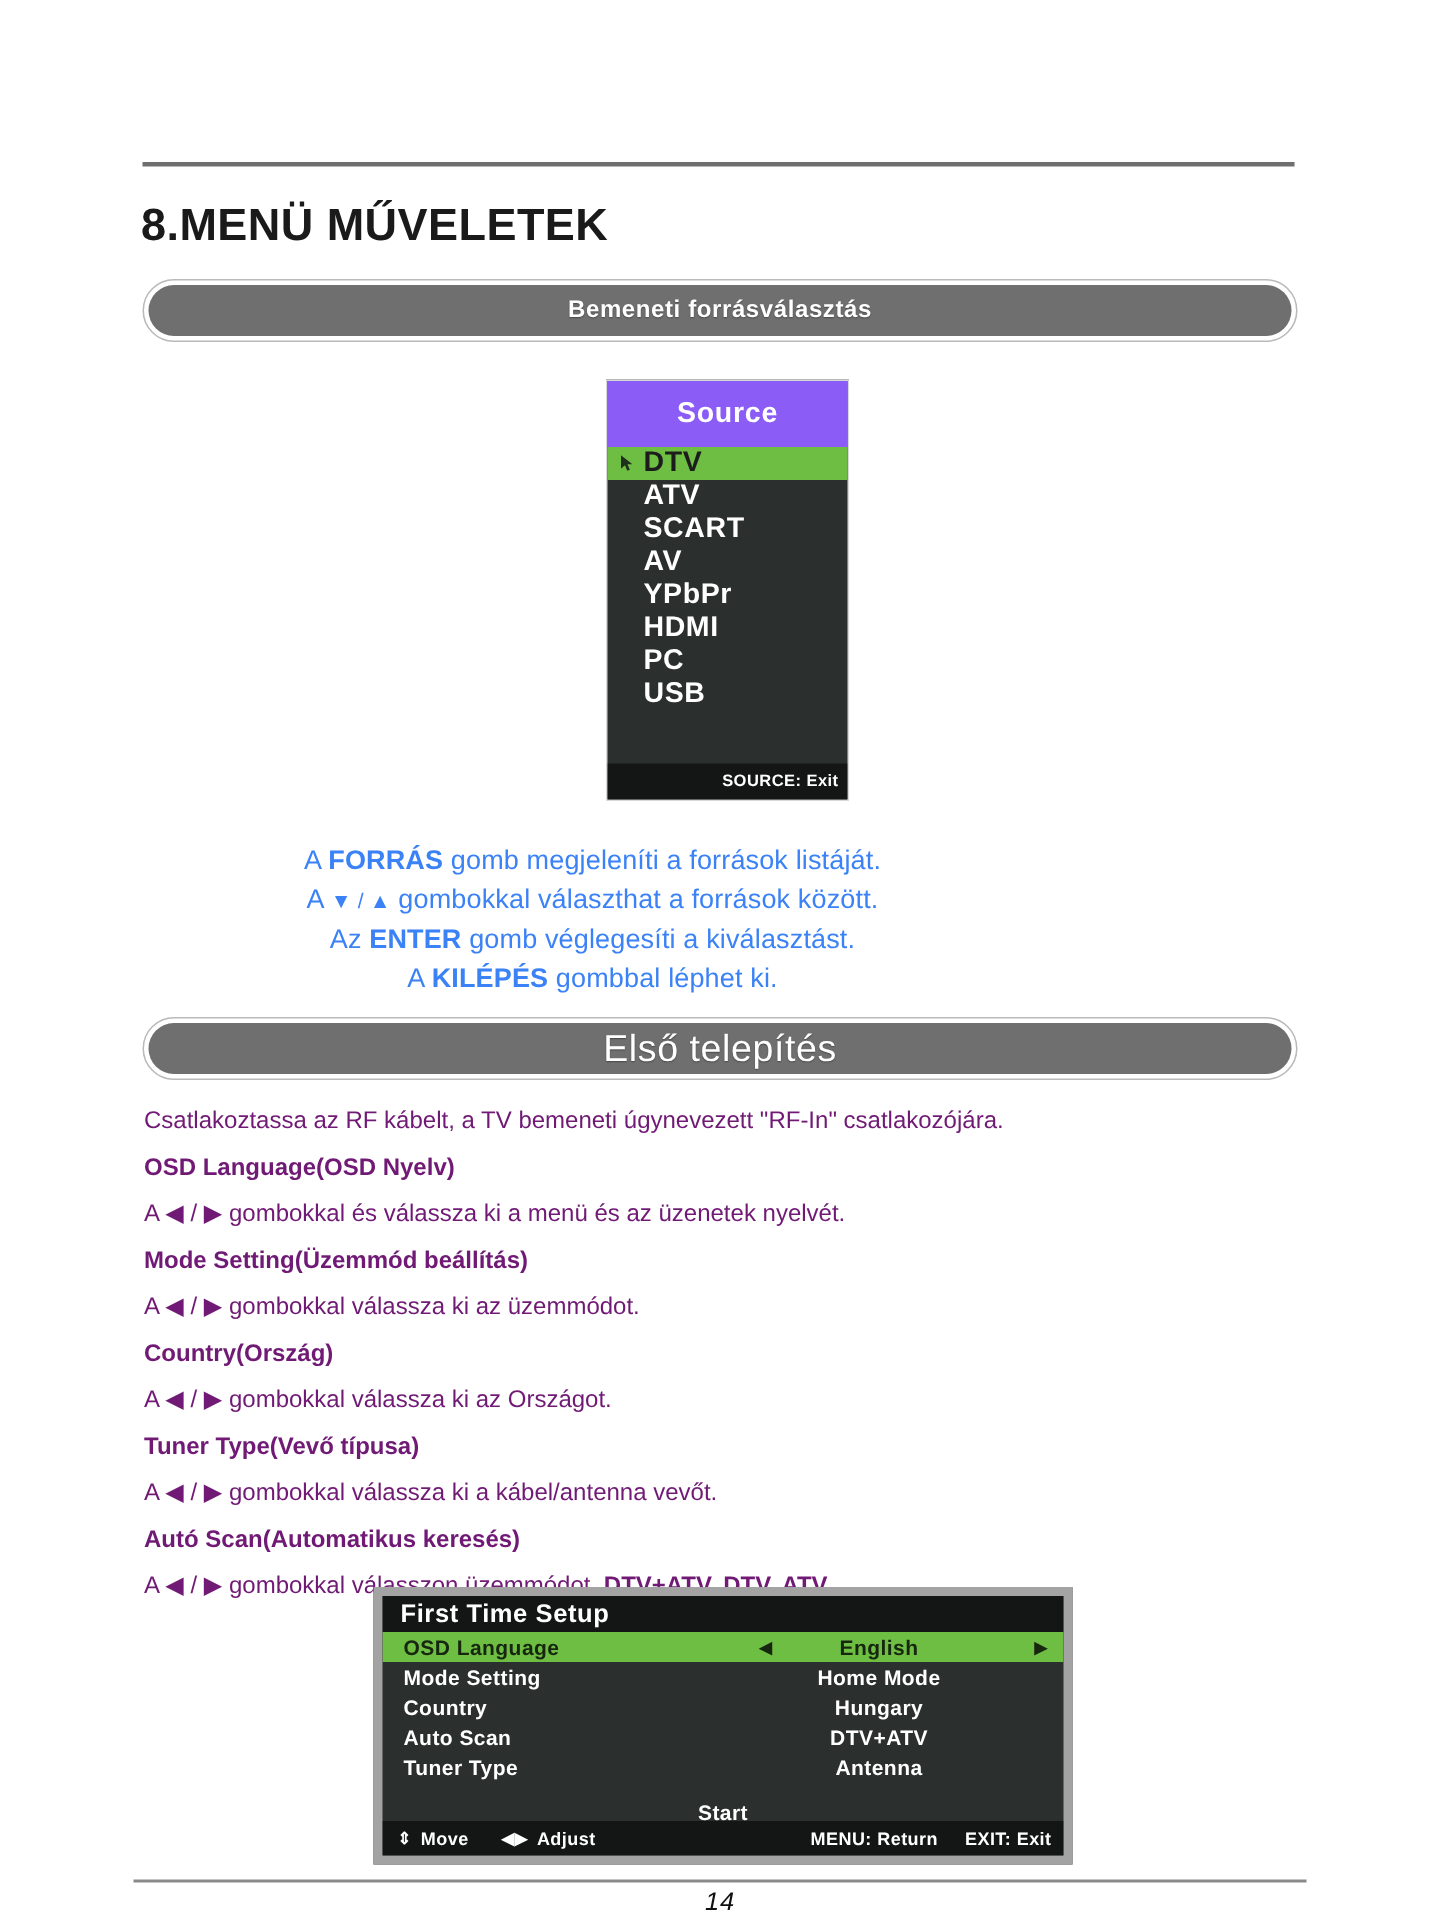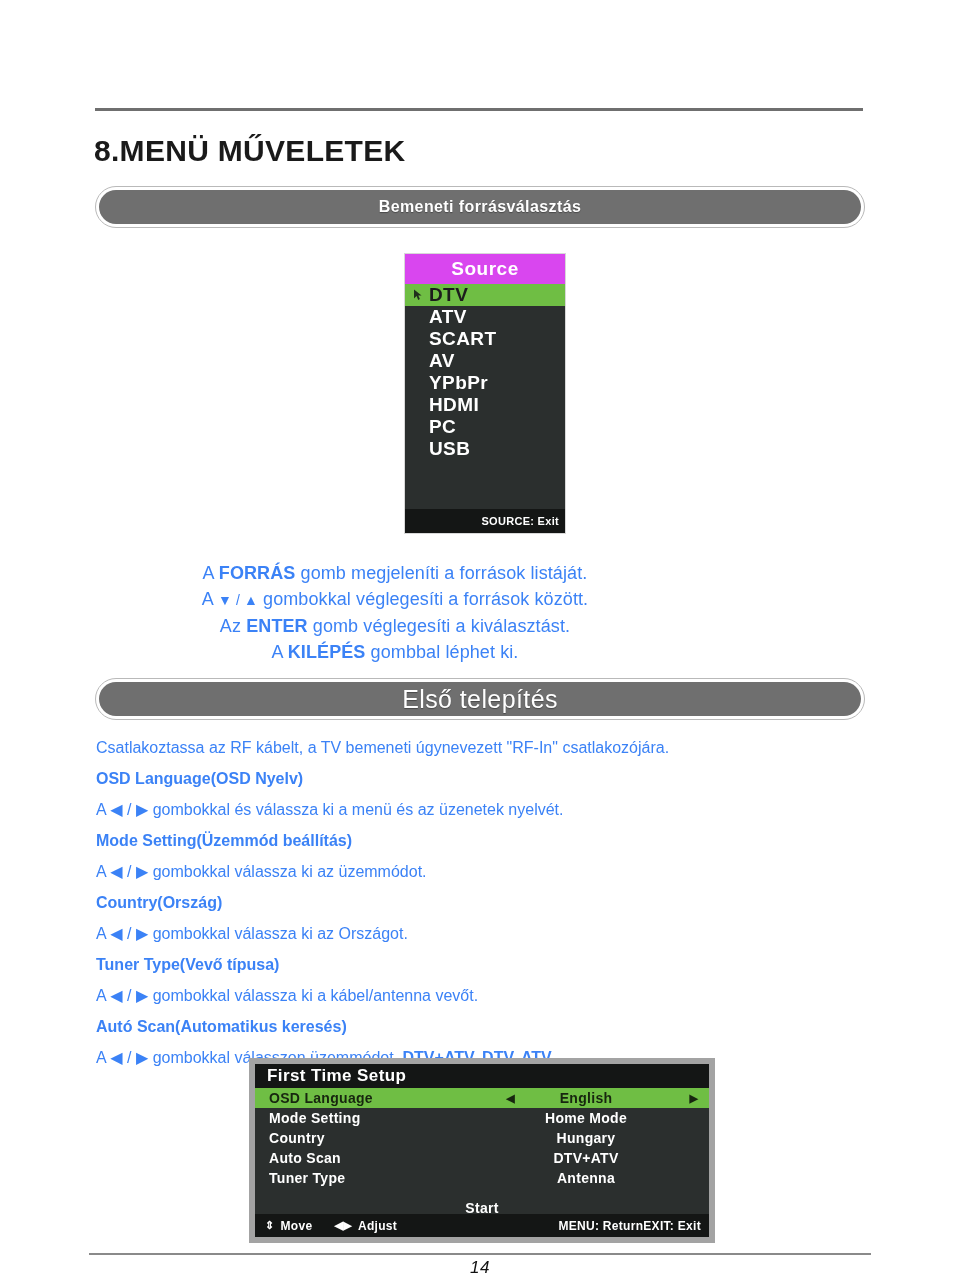--- a/index.html
+++ b/index.html
@@ -94,22 +94,22 @@
     position: absolute;
     left: 404px; top: 253px;
     width: 162px; height: 281px;
     background: #2b2f2e;
     border: 1px solid #d8d8d8;
     box-sizing: border-box;
     font-weight: 700;
     overflow: hidden;
   }
   .osd-source-title {
-    height: 30px;
-    background: #d946ef;
+    height: 44px;
+    background: #8b5cf6;
     color: #ffffff;
     font-size: 19px;
     display: flex;
     align-items: center;
     justify-content: center;
     letter-spacing: .5px;
   }
   .src-list { padding: 0; margin: 0; list-style: none; }
   .src-item {
     height: 22px;
@@ -170,21 +170,21 @@
   
   .prose {
     position: absolute;
     left: 96px; top: 732px;
     width: 740px;
   }
   .prose p {
     margin: 0;
     font-size: 16px;
     line-height: 31px;
-    color: #3b82f6;
+    color: #701a75;
     white-space: nowrap;
   }
   .prose p.heading { font-weight: 700; }
   .prose b { font-weight: 700; }
 
   
   .osd-fts {
     position: absolute;
     left: 249px; top: 1058px;
     width: 466px; height: 185px;
@@ -247,21 +247,21 @@
     background: #141615;
     color: #ffffff;
     font-size: 12px;
     display: flex;
     align-items: center;
     box-sizing: border-box;
     padding: 0 8px 0 10px;
     letter-spacing: .3px;
   }
   .fts-foot-left { display: flex; align-items: center; gap: 22px; }
-  .fts-foot-right { margin-left: auto; display: flex; align-items: center; }
+  .fts-foot-right { margin-left: auto; display: flex; align-items: center; gap: 18px; }
   .foot-item { display: flex; align-items: center; gap: 6px; }
   .foot-glyph { font-size: 11px; }
 </style>
 </head>
 <body>
 
 <div class="page">
 
   <div class="rule-top"></div>
 
@@ -307,21 +307,21 @@
       </li>
     </ul>
     <div class="osd-source-footer">SOURCE: Exit</div>
   </div>
 
   <div class="src-instructions">
     <div class="line">
       <span>A </span><b>FORRÁS</b><span> gomb megjeleníti a források listáját.</span>
     </div>
     <div class="line">
-      <span>A </span><span class="arrowglyph">▼ / ▲</span><span> gombokkal véglegesíti a források között.</span>
+      <span>A </span><span class="arrowglyph">▼ / ▲</span><span> gombokkal választhat a források között.</span>
     </div>
     <div class="line">
       <span>Az </span><b>ENTER</b><span> gomb véglegesíti a kiválasztást.</span>
     </div>
     <div class="line">
       <span>A </span><b>KILÉPÉS</b><span> gombbal léphet ki.</span>
     </div>
   </div>
 
   <div class="banner" id="banner-first">

